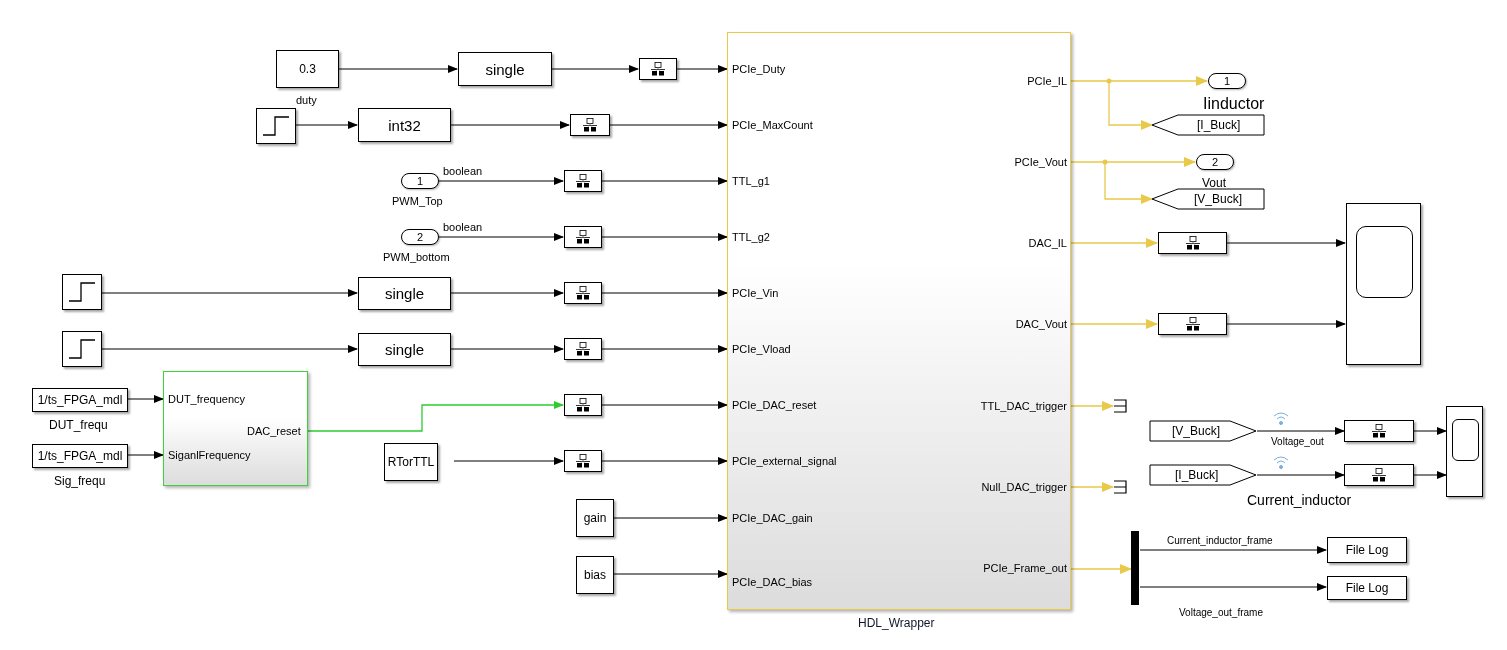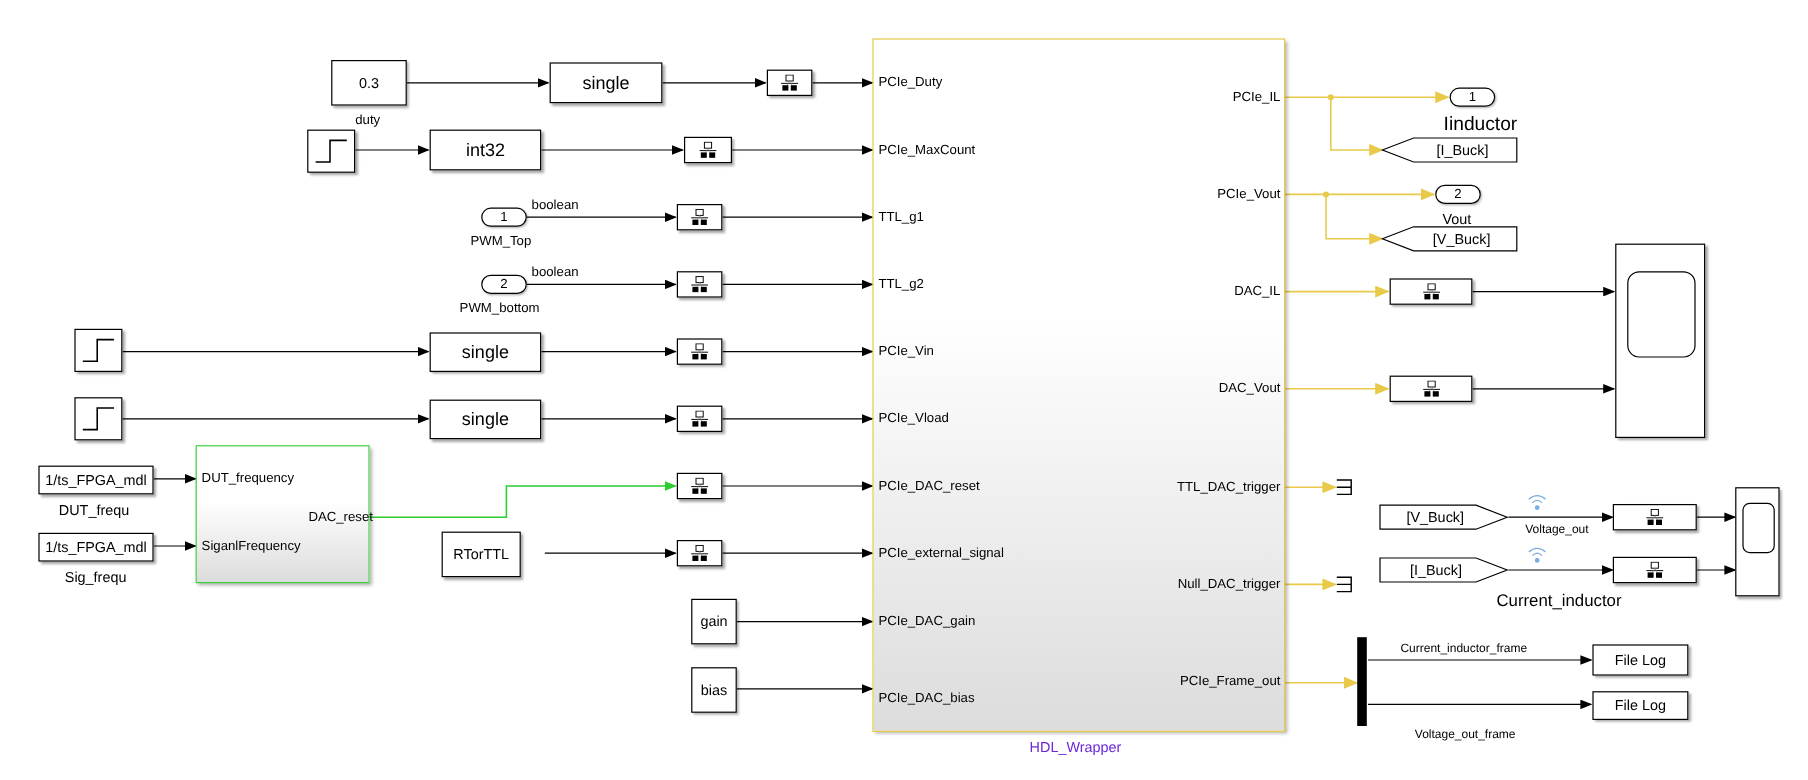--- a/index.html
+++ b/index.html
@@ -158,21 +158,21 @@
 <div class="port" style="left:732px;top:512px">PCIe_DAC_gain</div>
 <div class="port" style="left:732px;top:576px">PCIe_DAC_bias</div>
 
 <div class="port" style="right:440px;top:75px">PCIe_IL</div>
 <div class="port" style="right:440px;top:156px">PCIe_Vout</div>
 <div class="port" style="right:440px;top:237px">DAC_IL</div>
 <div class="port" style="right:440px;top:318px">DAC_Vout</div>
 <div class="port" style="right:440px;top:400px">TTL_DAC_trigger</div>
 <div class="port" style="right:440px;top:481px">Null_DAC_trigger</div>
 <div class="port" style="right:440px;top:562px">PCIe_Frame_out</div>
-<div class="lbl" style="left:858px;top:616px;font-size:12px;color:#6d28d9">HDL_Wrapper</div>
+<div class="lbl" style="left:858px;top:616px;font-size:12px;color:#0f172a">HDL_Wrapper</div>
 
 <div class="blk" style="left:276px;top:50px;width:63px;height:38px">0.3</div>
 <div class="lbl" style="left:296px;top:94px">duty</div>
 
 <div class="blk" style="left:256px;top:108px;width:40px;height:36px">
   <svg width="30" height="24">
       <path d="M2,21 L14,21 L14,3 L28,3" stroke="#000" fill="none" stroke-width="1.3"></path>
     </svg>
 </div>
 <div class="blk" style="left:62px;top:274px;width:40px;height:36px">
@@ -199,23 +199,23 @@
 <div class="lbl" style="left:383px;top:251px">PWM_bottom</div>
 
 <div class="blk" style="left:32px;top:388px;width:96px;height:24px">1/ts_FPGA_mdl</div>
 <div class="lbl" style="left:49px;top:418px;font-size:12px">DUT_frequ</div>
 <div class="blk" style="left:32px;top:444px;width:96px;height:24px">1/ts_FPGA_mdl</div>
 <div class="lbl" style="left:54px;top:474px;font-size:12px">Sig_frequ</div>
 
 <div class="sub"></div>
 <div class="port" style="left:168px;top:393px">DUT_frequency</div>
 <div class="port" style="left:168px;top:449px">SiganlFrequency</div>
-<div class="port" style="left:257px;top:425px">DAC_reset</div>
-
-<div class="blk" style="left:368px;top:443px;width:66px;height:38px">RTorTTL</div>
+<div class="port" style="left:247px;top:425px">DAC_reset</div>
+
+<div class="blk" style="left:384px;top:443px;width:54px;height:38px">RTorTTL</div>
 <div class="blk" style="left:576px;top:499px;width:38px;height:38px">gain</div>
 <div class="blk" style="left:576px;top:556px;width:38px;height:38px">bias</div>
 
 <div id="rt-container">
     <div class="blk" style="left: 639px; top: 58px; width: 38px; height: 22px;">
       <svg width="18" height="14">
 <rect x="6" y="0.5" width="6" height="5" fill="none" stroke="#000" stroke-width="0.8"></rect>
 <line x1="2" y1="7.5" x2="16" y2="7.5" stroke="#000" stroke-width="0.8"></line>
 <line x1="9" y1="5.5" x2="7" y2="9" stroke="#888" stroke-width="0.6"></line>
 <line x1="9" y1="5.5" x2="11" y2="9" stroke="#888" stroke-width="0.6"></line>

